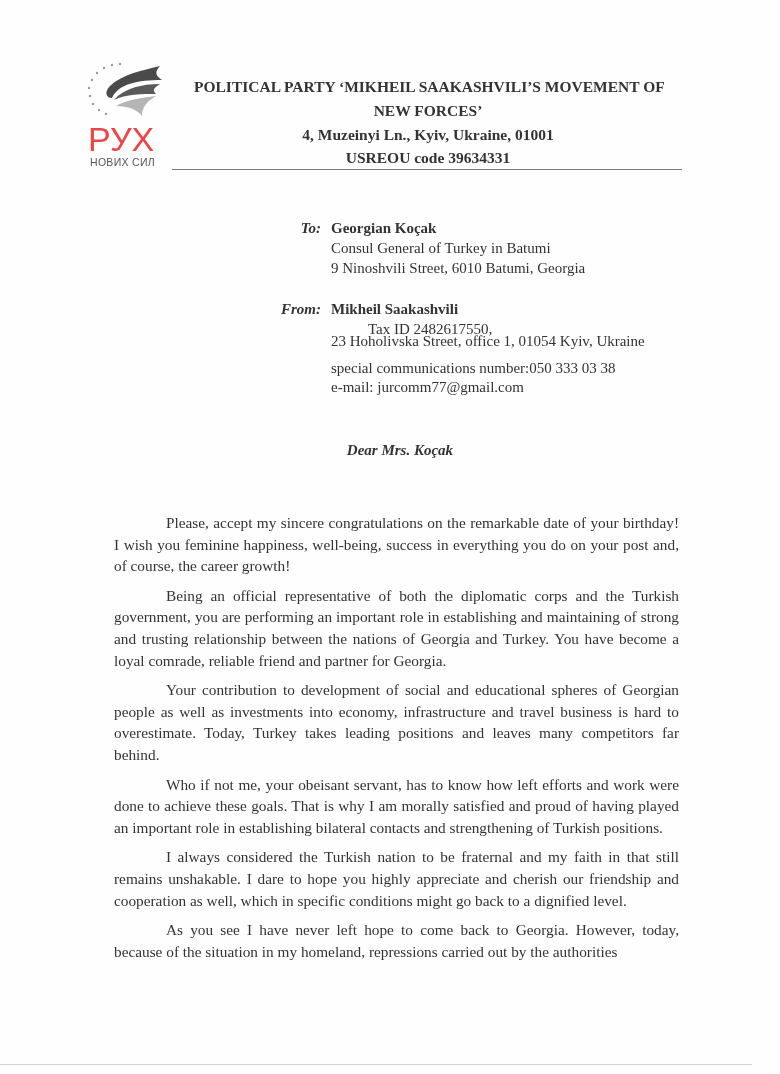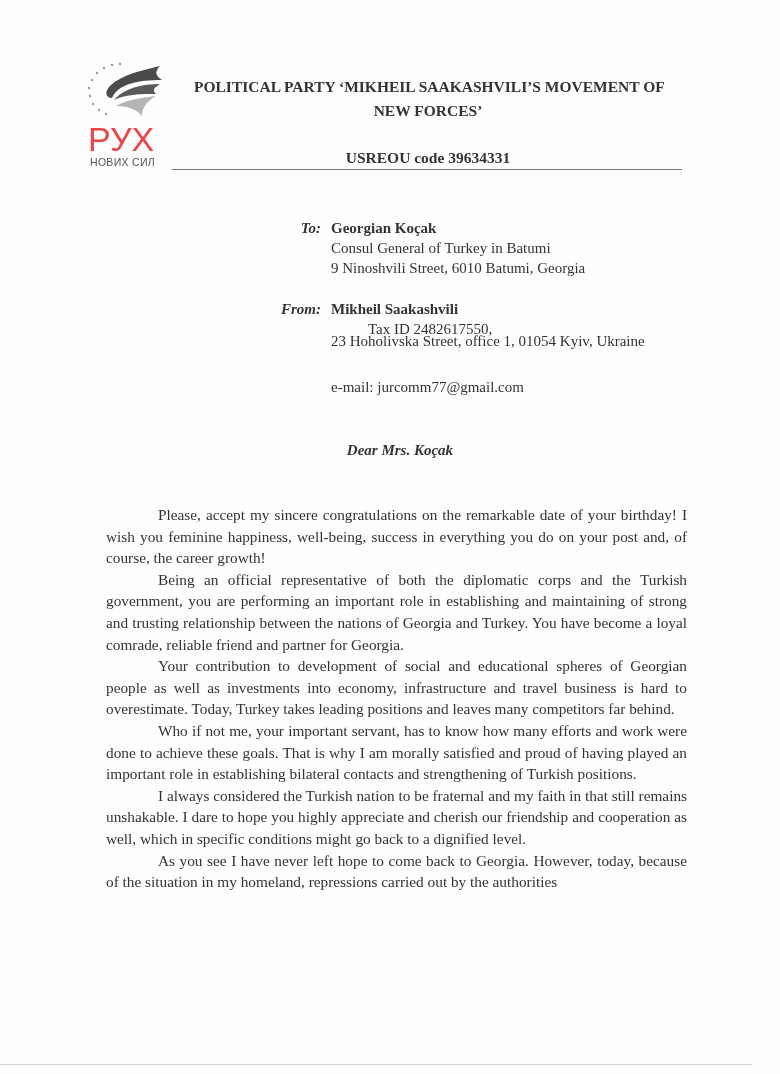--- a/index.html
+++ b/index.html
@@ -26,21 +26,21 @@
 
     
     .addr-label { position: absolute; font-style: italic; font-weight: bold; font-size: 15px; color: #333; text-align: right; width: 70px; }
     .addr-line { position: absolute; left: 331px; font-size: 15px; color: #333; white-space: nowrap; }
     .addr-line.bold { font-weight: bold; }
 
     .salutation { position: absolute; left: 100px; width: 600px; top: 442px; text-align: center; font-style: italic; font-weight: bold; font-size: 15px; color: #333; }
 
     
     .body-text { position: absolute; left: 106px; top: 504px; width: 581px; font-size: 15.3px; line-height: 21.6px; color: #333; text-align: justify; }
-    .body-text p { margin: 0; text-indent: 52px; }
+    .body-text p { margin: 8px; text-indent: 52px; }
 
     .bottom-rule { position: absolute; left: 0; top: 1064px; width: 752px; height: 1px; background: #d4d4d4; }
   </style>
 </head>
 <body>
 
 <div class="page">
 
   <div class="logo">
     <svg width="90" height="62" viewBox="0 0 90 62">
@@ -62,39 +62,41 @@
       <path d="M78 24 C60 24, 42 28, 32 40 C44 34, 60 34, 74 34 C70 30, 72 28, 78 24 Z" fill="#5a5a5a"></path>
 
       <path d="M74 36 C58 38, 44 40, 34 46 C46 46, 56 50, 60 56 C60 48, 64 42, 74 36 Z" fill="#b5b5b5"></path>
     </svg>
     <div class="logo-word">РУХ</div>
     <div class="logo-sub">НОВИХ СИЛ</div>
   </div>
 
   <div class="lh l1">POLITICAL PARTY ‘MIKHEIL SAAKASHVILI’S MOVEMENT OF</div>
   <div class="lh l2">NEW FORCES’</div>
+  <div class="lh l3">4, Muzeinyi Ln., Kyiv, Ukraine, 01001</div>
   <div class="lh l4">USREOU code 39634331</div>
   <div class="rule"></div>
 
   <div class="addr-label" style="left:251px; top:220px;">To:</div>
   <div class="addr-line bold" style="top:220px;">Georgian Koçak</div>
   <div class="addr-line" style="top:240px;">Consul General of Turkey in Batumi</div>
   <div class="addr-line" style="top:260px;">9 Ninoshvili Street, 6010 Batumi, Georgia</div>
 
   <div class="addr-label" style="left:251px; top:301px;">From:</div>
   <div class="addr-line bold" style="top:301px;">Mikheil Saakashvili</div>
   <div class="addr-line" style="top:321px;margin-left:37px;">Tax ID 2482617550,</div>
   <div class="addr-line" style="top:333px;">23 Hoholivska Street, office 1, 01054 Kyiv, Ukraine</div>
+  <div class="addr-line" style="top:360px;">special communications number:050 333 03 38</div>
   <div class="addr-line" style="top:379px;">e-mail: jurcomm77@gmail.com</div>
 
   <div class="salutation">Dear Mrs. Koçak</div>
 
   <div class="body-text">
     <p>Please, accept my sincere congratulations on the remarkable date of your birthday! I wish you feminine happiness, well-being, success in everything you do on your post and, of course, the career growth!</p>
     <p>Being an official representative of both the diplomatic corps and the Turkish government, you are performing an important role in establishing and maintaining of strong and trusting relationship between the nations of Georgia and Turkey. You have become a loyal comrade, reliable friend and partner for Georgia.</p>
     <p>Your contribution to development of social and educational spheres of Georgian people as well as investments into economy, infrastructure and travel business is hard to overestimate. Today, Turkey takes leading positions and leaves many competitors far behind.</p>
-    <p>Who if not me, your important servant, has to know how many efforts and work were done to achieve these goals. That is why I am morally satisfied and proud of having played an important role in establishing bilateral contacts and strengthening of Turkish positions.</p>
+    <p>Who if not me, your obeisant servant, has to know how left efforts and work were done to achieve these goals. That is why I am morally satisfied and proud of having played an important role in establishing bilateral contacts and strengthening of Turkish positions.</p>
     <p>I always considered the Turkish nation to be fraternal and my faith in that still remains unshakable. I dare to hope you highly appreciate and cherish our friendship and cooperation as well, which in specific conditions might go back to a dignified level.</p>
     <p>As you see I have never left hope to come back to Georgia. However, today, because of the situation in my homeland, repressions carried out by the authorities</p>
   </div>
 
   <div class="bottom-rule"></div>
 </div>
 
 </body></html>

